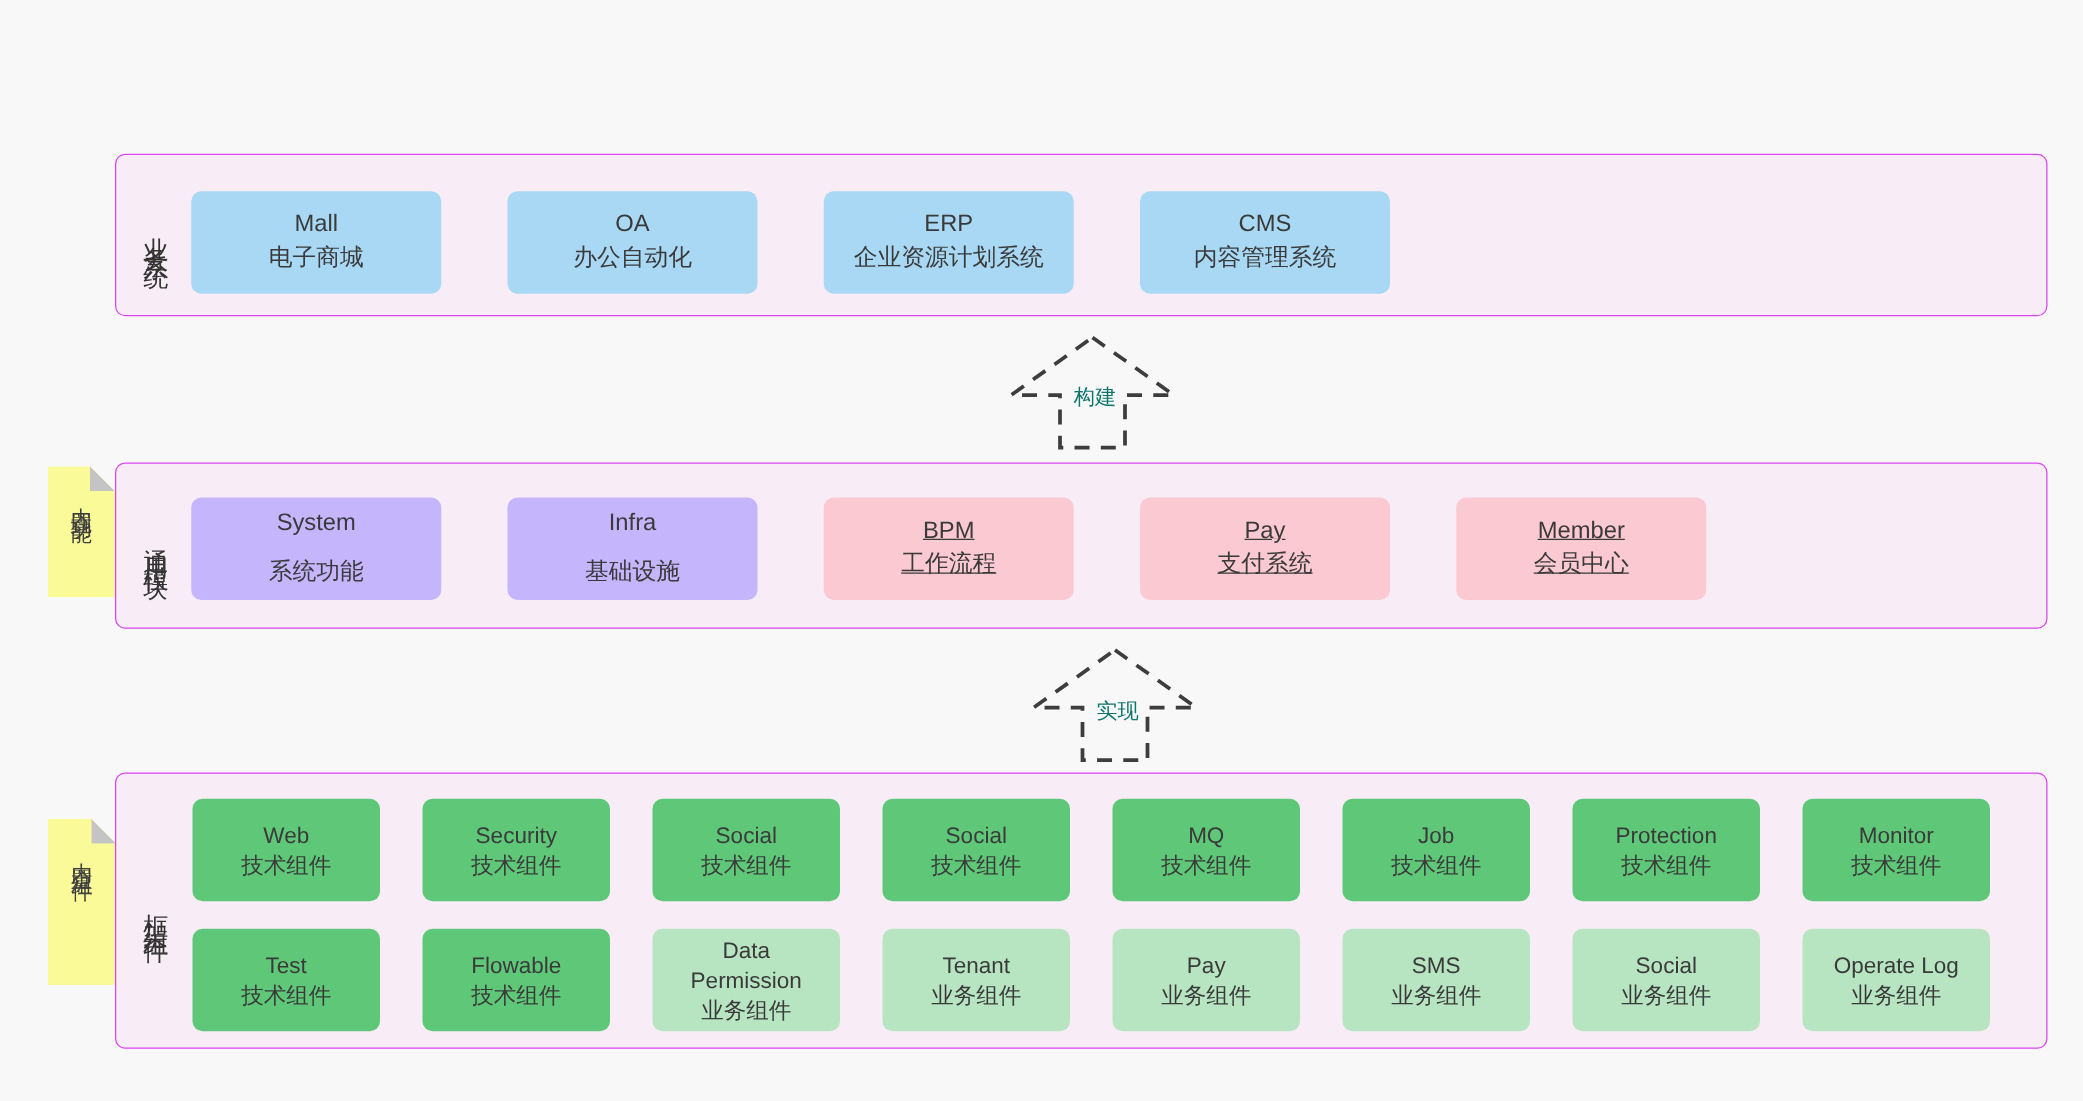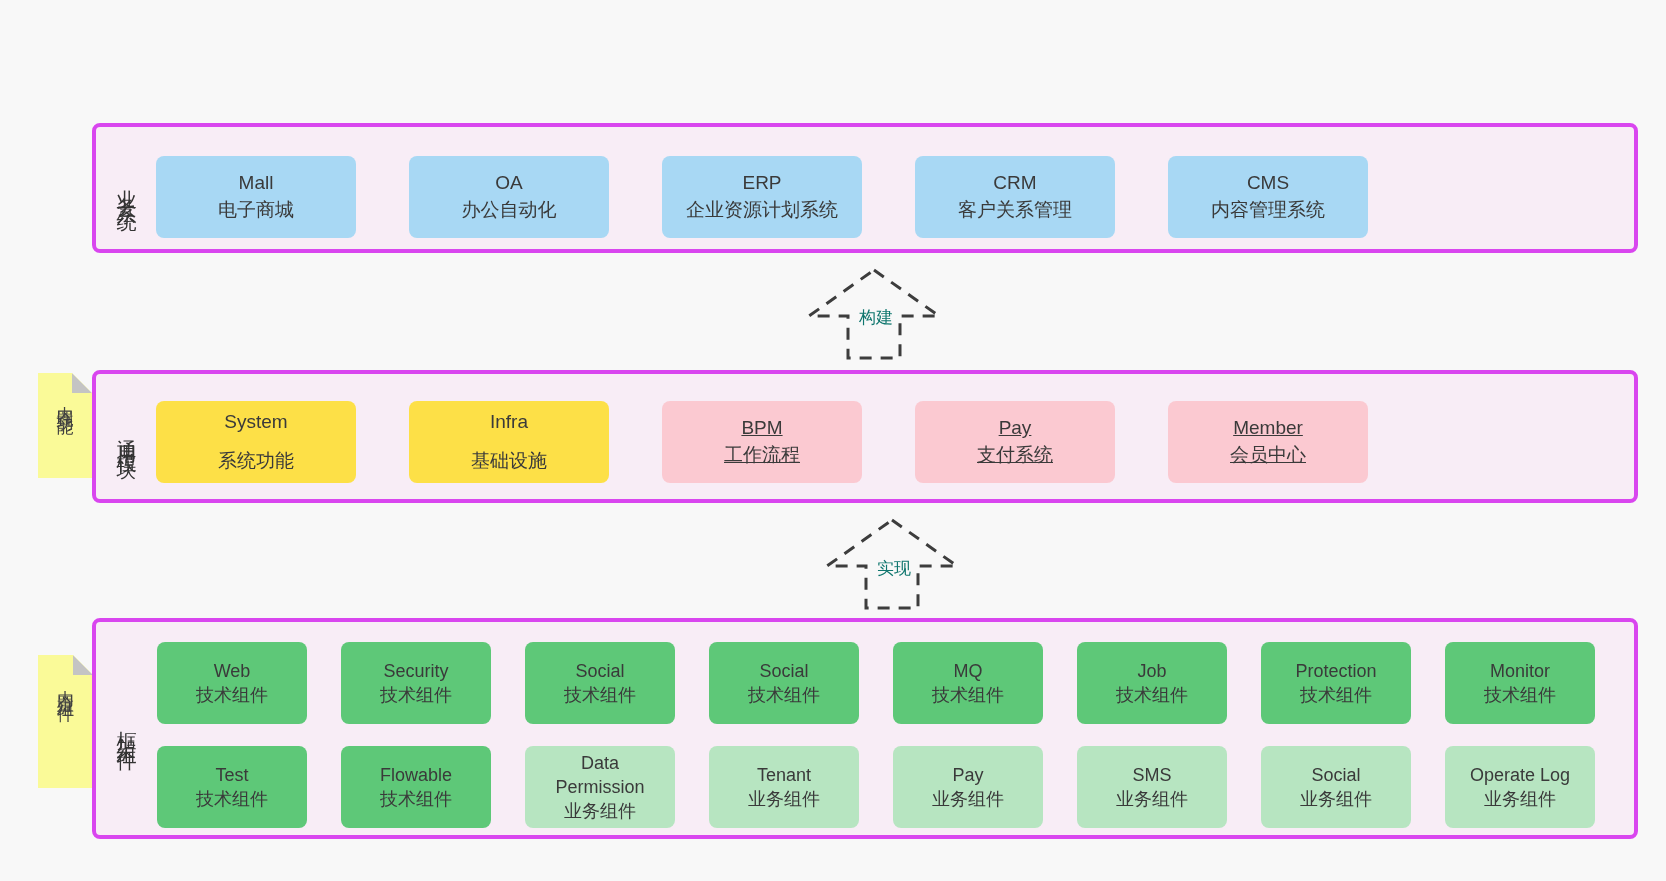--- a/index.html
+++ b/index.html
@@ -4,21 +4,21 @@
 <style>
   html,body{margin:0;padding:0;}
   body{
     width:1666px;height:881px;position:relative;overflow:hidden;
     background:#f8f8f8;
     font-family:"Liberation Sans","DejaVu Sans",sans-serif;
     color:#3a3a3a;
   }
   .panel{
     position:absolute;left:92px;width:1546px;
-    background:#f8edf6;border:4px solid #d946ef;border-radius:8px;
+    background:#f8edf6;border:1px solid #d946ef;border-radius:8px;
     box-sizing:border-box;
   }
   .panel-business{top:123px;height:130px;}
   .panel-modules{top:370px;height:133px;}
   .panel-components{top:618px;height:221px;}
   .side-label{
     position:absolute;left:16px;top:0;bottom:0;
     display:flex;align-items:center;justify-content:center;width:30px;
   }
   .side-label span{
@@ -32,21 +32,21 @@
   .box{
     box-sizing:border-box;border-radius:8px;
     display:flex;flex-direction:column;justify-content:center;align-items:center;
     text-align:center;line-height:1.4;padding:2px 12px;
   }
   .box .t,.box .s{display:block;font-size:19px;}
   .box-lg{width:200px;height:82px;}
   .box-sm{width:150px;height:82px;}
   .box-sm .t,.box-sm .s{font-size:18px;line-height:1.35;}
   .c-blue{background:#a8d8f4;}
-  .c-red{background:#fde047;gap:12px;}
+  .c-red{background:#c4b5fd;gap:12px;}
   .c-pink{background:#fbc9d1;text-decoration:underline;}
   .c-green{background:#5ec878;}
   .c-lgreen{background:#b7e5c1;}
   .note{
     position:absolute;background:#fafa98;
     clip-path:polygon(0 0,calc(100% - 20px) 0,100% 20px,100% 100%,0 100%);
   }
   .note .fold{
     position:absolute;top:0;right:0;width:20px;height:20px;
     background:#c4c4c4;
@@ -104,24 +104,20 @@
     </div>
     <div class="box box-lg c-blue">
       <span class="t">OA</span>
       <span class="s">办公自动化</span>
     </div>
     <div class="box box-lg c-blue">
       <span class="t">ERP</span>
       <span class="s">企业资源计划系统</span>
     </div>
     <div class="box box-lg c-blue">
-      <span class="t">CRM</span>
-      <span class="s">客户关系管理</span>
-    </div>
-    <div class="box box-lg c-blue">
       <span class="t">CMS</span>
       <span class="s">内容管理系统</span>
     </div>
   </div>
 </div>
 
 <svg class="arrow-svg arrow-build" viewBox="0 0 150 92">
   <polygon points="75,2 140,48 101,48 101,90 49,90 49,48 10,48" fill="none" stroke="#3d3d3d" stroke-width="3" stroke-dasharray="12 9"></polygon>
 </svg>
 <div class="arrow-label label-build">构建</div>

